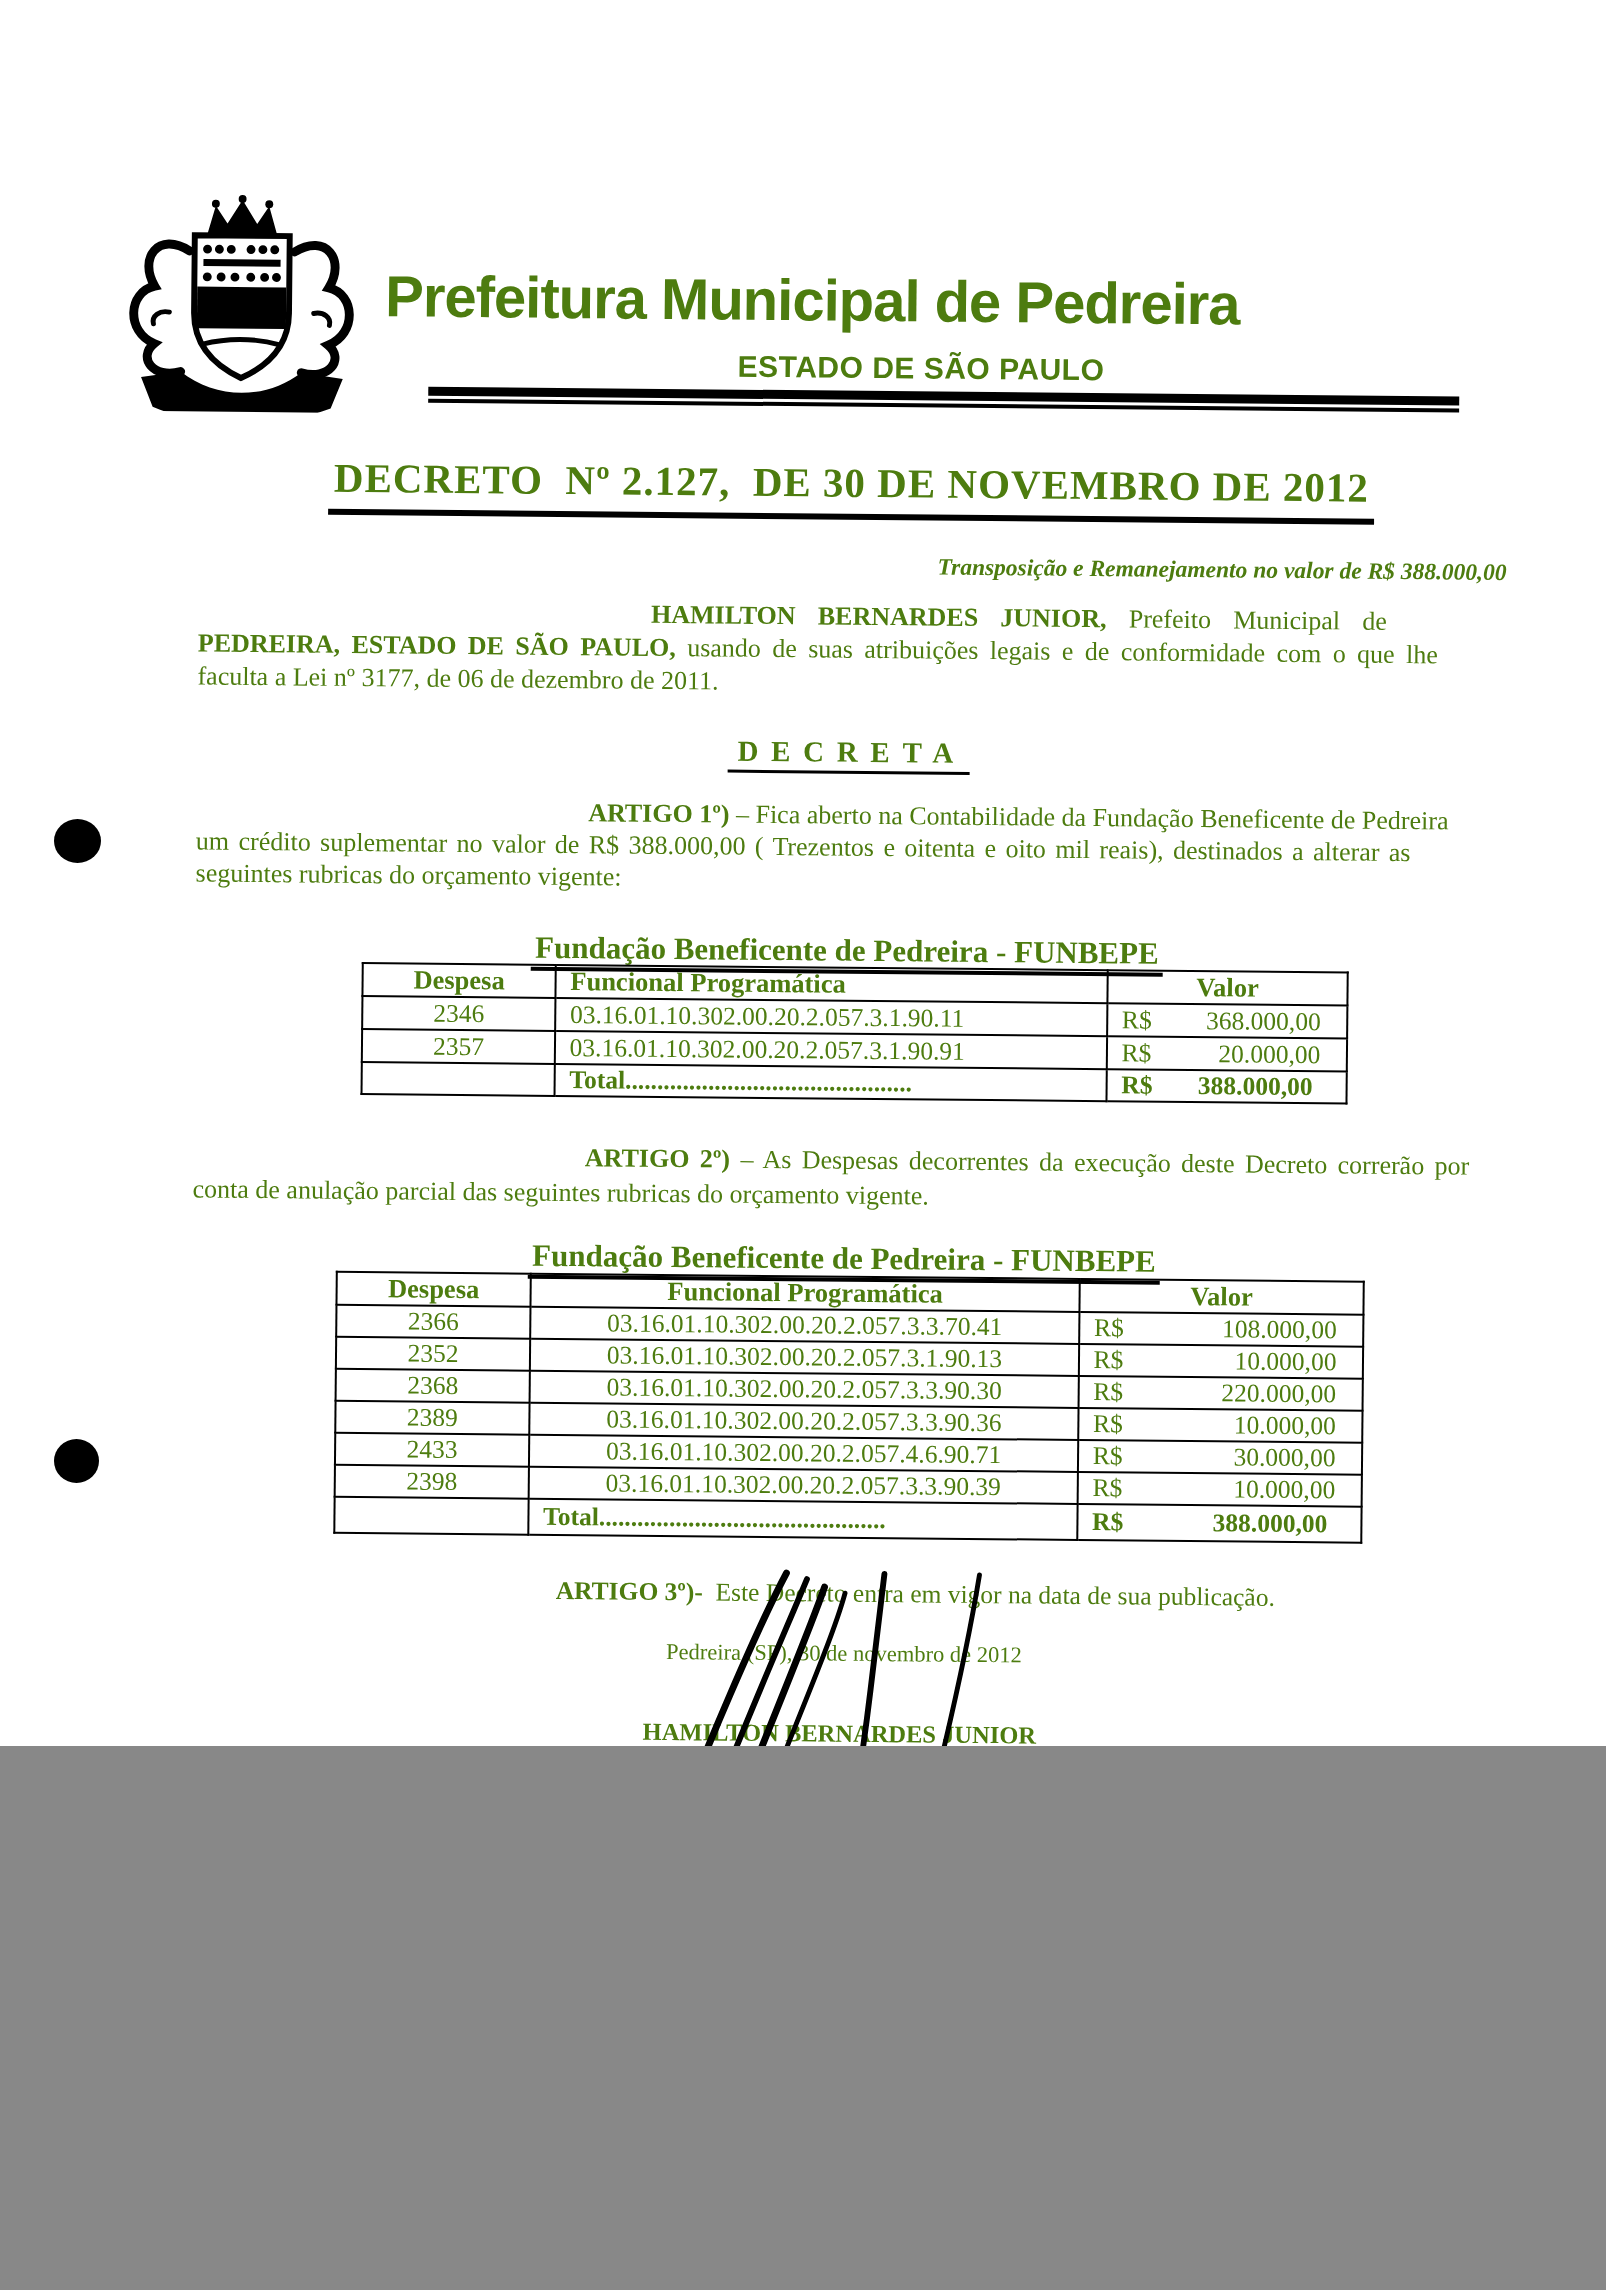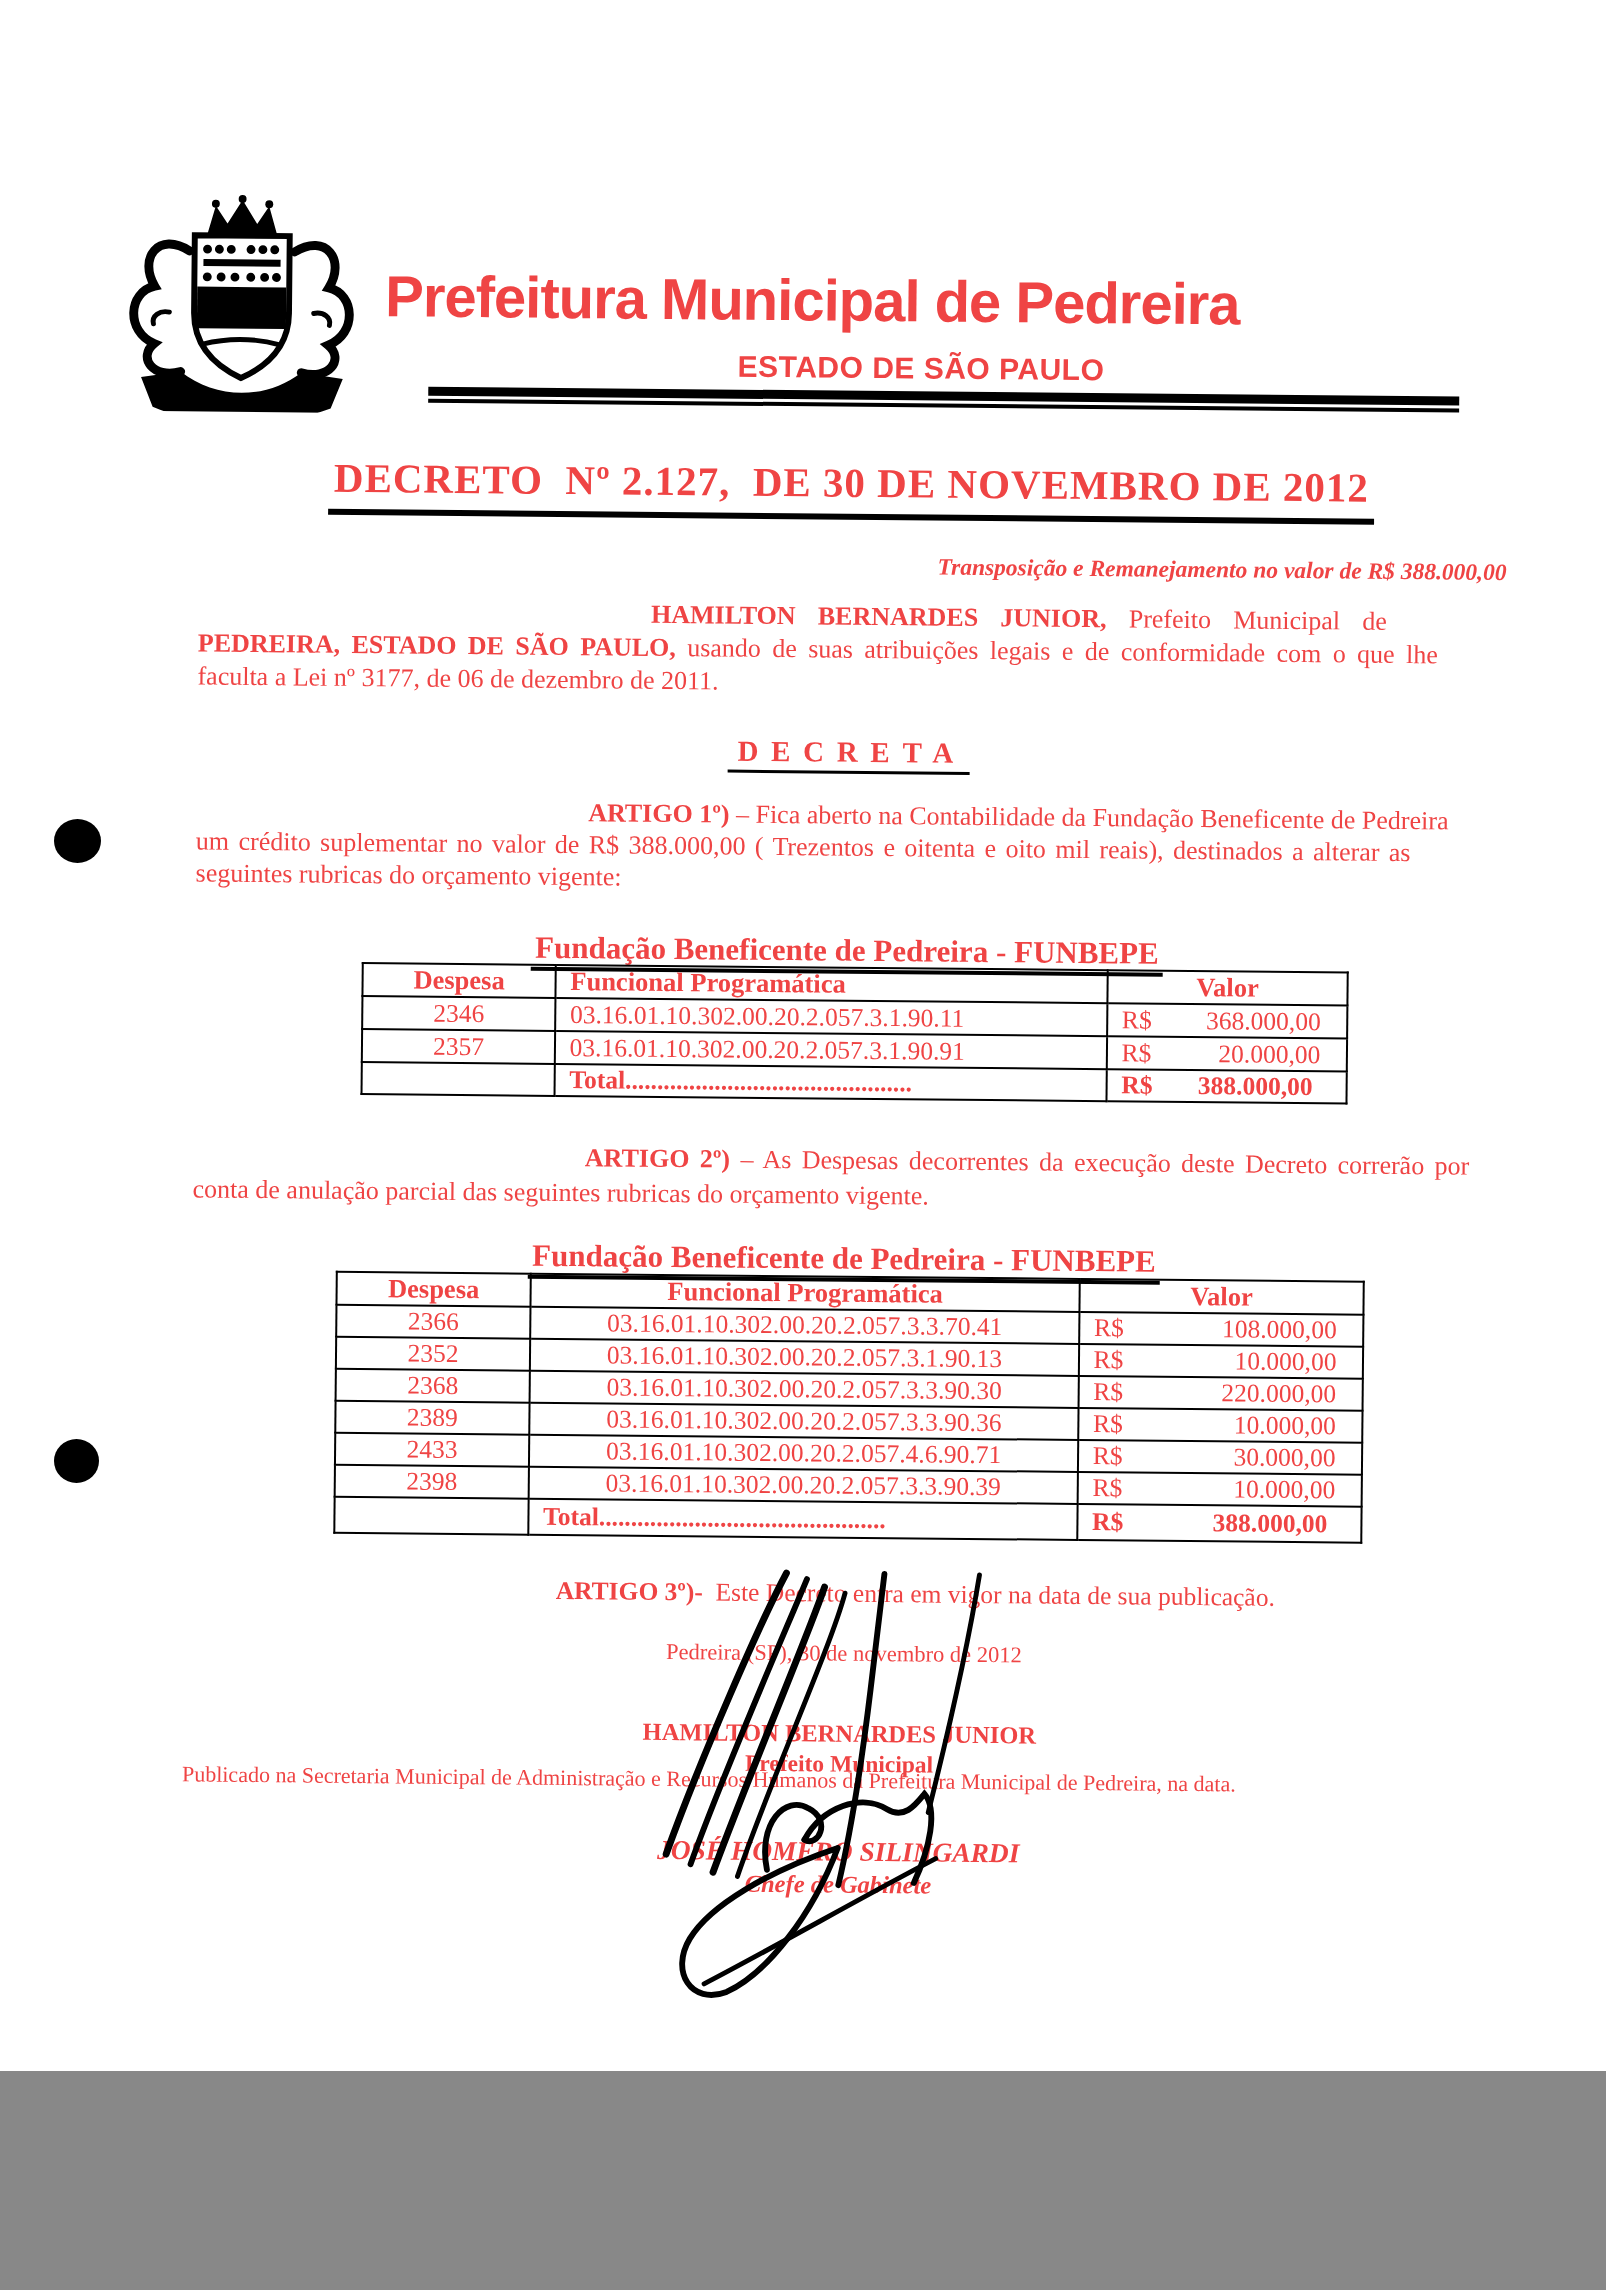--- a/index.html
+++ b/index.html
@@ -1,22 +1,22 @@
 <!DOCTYPE html>
 <html><head>
 <meta charset="utf-8">
 <style>
   html,body{margin:0;padding:0;background:#888;}
   .viewport{
     position:relative;
-    width:1606px;height:2071px;
+    width:1606px;height:1746px;
     background:#fff;
     overflow:hidden;
     font-family:"Liberation Serif","DejaVu Serif",serif;
-    color:#ef4444;
+    color:#4d7c0f;
   }
   
   .scan{
     position:absolute;inset:0;
     transform:rotate(0.55deg);
     transform-origin:255px 314px;
   }
   .abs{position:absolute;}
 
   

